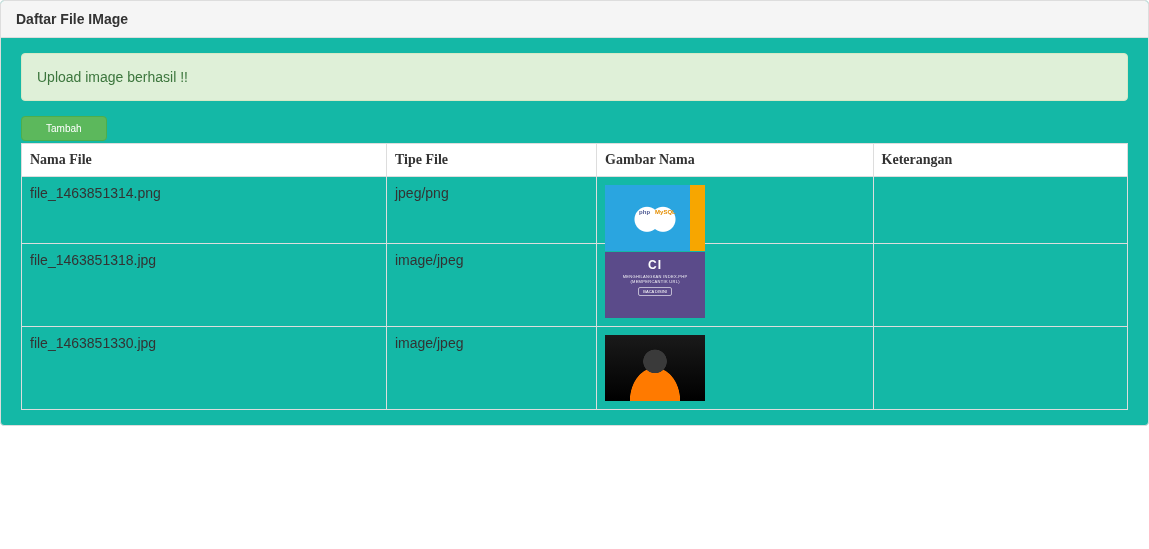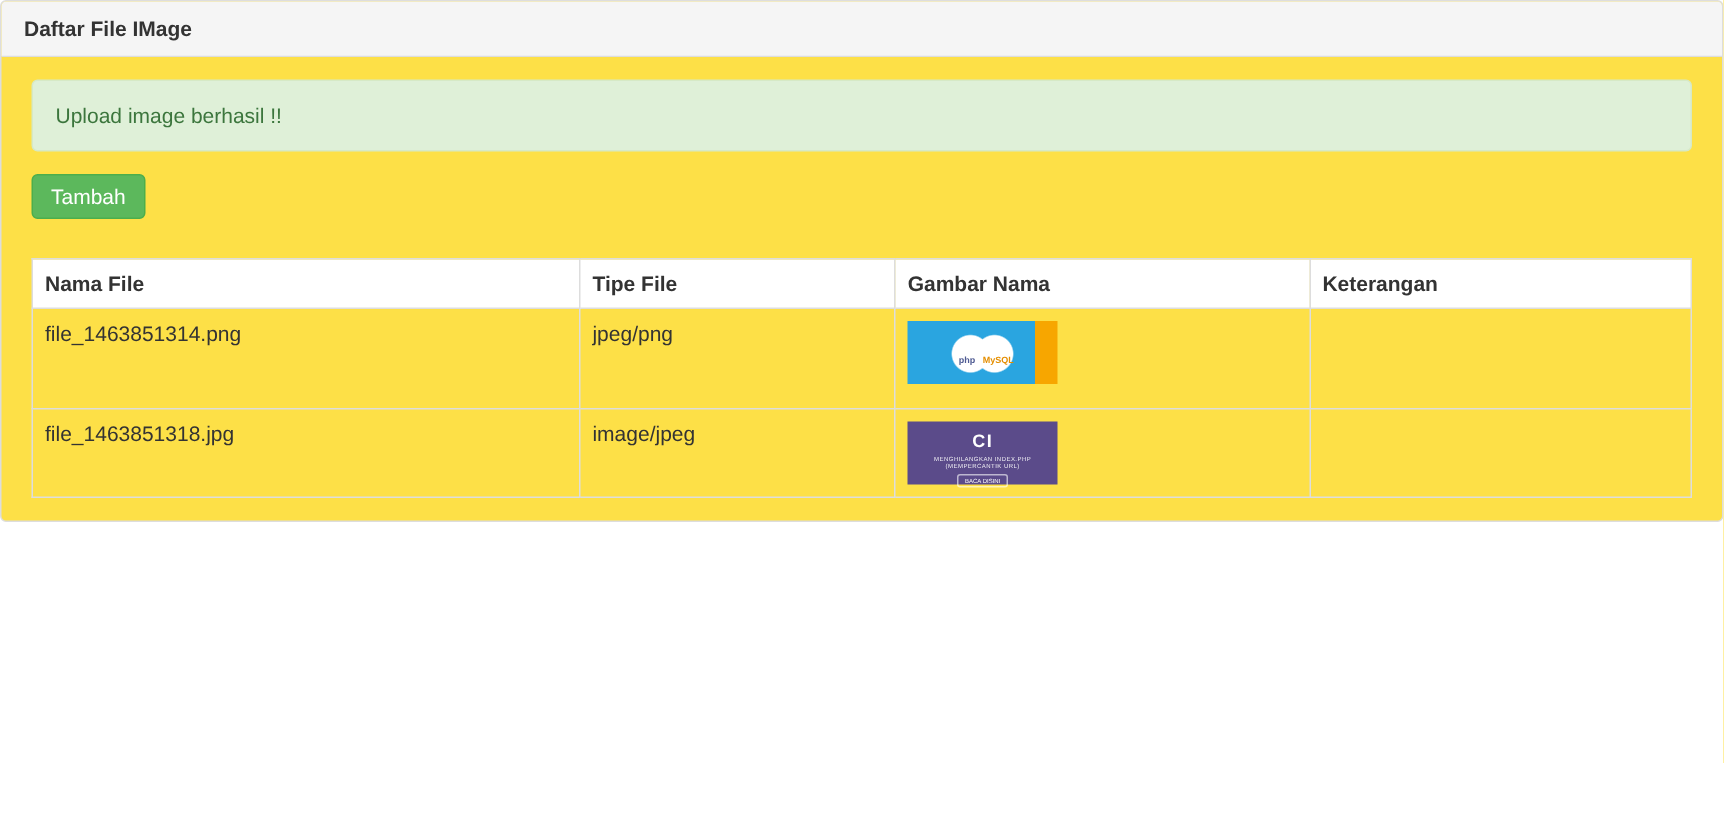--- a/index.html
+++ b/index.html
@@ -8,21 +8,21 @@
     padding: 0;
     font-family: "Helvetica Neue", Helvetica, Arial, sans-serif;
     font-size: 14px;
     color: #333;
     background: #fff;
   }
   .panel {
     width: 1149px;
     border: 1px solid #ddd;
     border-radius: 4px;
-    background: #fde047;
+    background: #14b8a6;
   }
   .panel-heading {
     padding: 10px 15px;
     background: #f5f5f5;
     border-bottom: 1px solid #ddd;
     border-top-left-radius: 3px;
     border-top-right-radius: 3px;
     font-weight: 700;
     font-size: 14px;
     color: #333;
@@ -36,45 +36,46 @@
     color: #3c763d;
     padding: 15px;
     border-radius: 4px;
     margin: 0 0 15px 0;
   }
   .btn-success {
     display: inline-block;
     background: #5cb85c;
     color: #fff;
     border: 1px solid #4cae4c;
-    padding: 6px 12px;
-    font-size: 14px;
+    padding: 6px 24px;
+    font-size: 10px;
     border-radius: 4px;
     cursor: pointer;
-    margin-bottom: 26px;
+    margin-bottom: 2px;
   }
   table.table {
     width: 100%;
     border-collapse: collapse;
     margin-top: 0;
   }
   table.table th,
   table.table td {
     border: 1px solid #ddd;
     padding: 8px;
     vertical-align: top;
     text-align: left;
   }
   table.table th {
     font-weight: 700;
     background: #fff;
+    font-family: Liberation Serif, serif;
   }
   .thumb {
     width: 100px;
-    height: 42px;
+    height: 66px;
     display: block;
   }
   
   .thumb-1 {
     background:
       radial-gradient(circle at 20% 30%, #b89b4a 6%, transparent 7%),
       radial-gradient(circle at 50% 60%, #8a6e2f 8%, transparent 9%),
       radial-gradient(circle at 80% 40%, #c1a15a 7%, transparent 8%),
       linear-gradient(135deg, #2b2b1d 0%, #4a4030 40%, #6a5a3a 70%, #2b2b1d 100%);
   }
@@ -156,17 +157,25 @@
           <td>image/jpeg</td>
           <td>
             <div class="thumb thumb-3">
               <div class="ci-title">CI</div>
               <div class="ci-sub">MENGHILANGKAN INDEX.PHP (MEMPERCANTIK URL)</div>
               <div class="ci-btn">BACA DISINI</div>
             </div>
           </td>
           <td></td>
         </tr>
+        <tr>
+          <td>file_1463851330.jpg</td>
+          <td>image/jpeg</td>
+          <td>
+            <span class="thumb thumb-4"></span>
+          </td>
+          <td></td>
+        </tr>
       </tbody>
     </table>
 
   </div>
 </div>
 
 </body></html>

